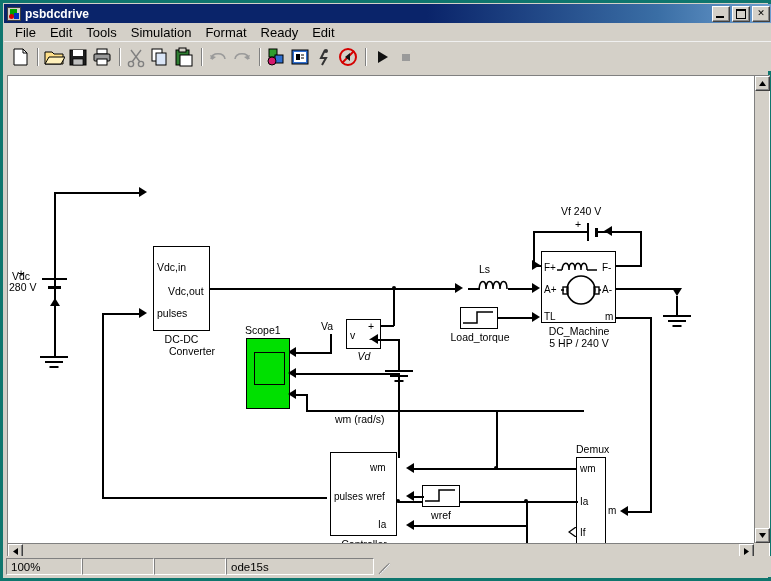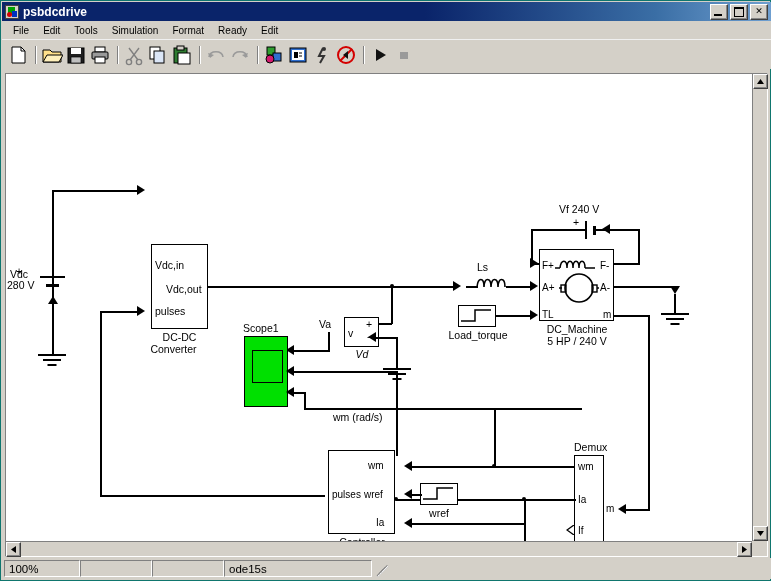--- a/index.html
+++ b/index.html
@@ -3,21 +3,21 @@
 <meta charset="utf-8">
 <style>
   html,body{margin:0;padding:0;}
   body{
     width:771px;height:581px;overflow:hidden;
     font-family:"Liberation Sans", sans-serif;
     background:#d4d0c8;
     -webkit-font-smoothing:none;
   }
   #app{position:relative;width:771px;height:581px;box-sizing:border-box;
-       border:1px solid #0f766e;background:#d4d0c8;}
+       border:3px solid #0f766e;background:#d4d0c8;}
 
   
   #titlebar{
     position:absolute;left:1px;top:1px;width:769px;height:19px;
     background:linear-gradient(to right,#0a246a 0%,#0a246a 55%,#3a6ea5 85%,#6f9fd0 100%);
     display:flex;align-items:center;
   }
   #title-icon{width:14px;height:14px;margin-left:3px;margin-right:4px;position:relative;
     background:#d4d0c8;border:1px solid #404040;box-sizing:border-box;flex:none;}
   #title-icon .g{position:absolute;left:2px;top:1px;width:7px;height:7px;background:#00a000;}
@@ -30,21 +30,21 @@
         box-shadow:inset -1px -1px 0 #868686, inset 1px 1px 0 #d4d0c8;
         position:relative;}
   .tbtn span{position:absolute;left:0;right:0;top:0;bottom:0;
         font-size:9px;line-height:12px;text-align:center;color:#000;font-family:"Liberation Sans",sans-serif;}
   .tbtn .minbar{position:absolute;left:3px;bottom:3px;width:8px;height:2px;background:#000;}
   .tbtn .maxbox{position:absolute;left:3px;top:2px;width:8px;height:7px;border:1px solid #000;border-top-width:2px;}
 
   
   #menubar{position:absolute;left:1px;top:20px;width:769px;height:18px;background:#d4d0c8;
     display:flex;align-items:center;padding-left:4px;box-sizing:border-box;}
-  .menu-item{font-size:10px;color:#000;padding:1px 7px;cursor:default;}
+  .menu-item{font-size:13px;color:#000;padding:1px 7px;cursor:default;}
 
   
   #toolbar{position:absolute;left:1px;top:38px;width:769px;height:30px;background:#d4d0c8;
     display:flex;align-items:center;padding-left:5px;box-sizing:border-box;
     border-top:1px solid #f0f0f0;}
   .tbicon{width:22px;height:22px;margin-right:2px;position:relative;display:inline-block;}
   .tbsep{width:1px;height:18px;background:#808080;border-right:1px solid #fff;margin:0 4px;}
   .tbicon svg{display:block;}
   #mode-select{
     margin-left:8px;width:98px;height:19px;background:#fff;
@@ -280,21 +280,21 @@
         <i style="top:0;width:28px;"></i>
           <i style="top:5px;width:18px;"></i>
           <i style="top:10px;width:9px;"></i>
       </div>
 
       <div class="blk" style="left:145px;top:170px;width:57px;height:85px;"></div>
       <div class="lbl" style="left:149px;top:186px;">Vdc,in</div>
       <div class="lbl" style="left:160px;top:210px;">Vdc,out</div>
       <div class="lbl" style="left:149px;top:232px;">pulses</div>
       <div class="lbl c" style="left:145px;top:258px;width:57px;">DC-DC</div>
-      <div class="lbl c" style="left:134px;top:270px;width:67px;">Converter</div>
+      <div class="lbl c" style="left:140px;top:270px;width:67px;text-align:right;">Converter</div>
 
       <div class="arw r" style="left:131px;top:232px;"></div>
       <div class="wire wh" style="left:94px;top:237px;width:40px;"></div>
       <div class="wire wv" style="left:94px;top:237px;height:186px;"></div>
       <div class="wire wh" style="left:94px;top:421px;width:225px;"></div>
 
       <div class="wire wh" style="left:202px;top:212px;width:245px;"></div>
       <div class="arw r" style="left:447px;top:207px;"></div>
 
       <div class="dot" style="left:384px;top:210px;"></div>

